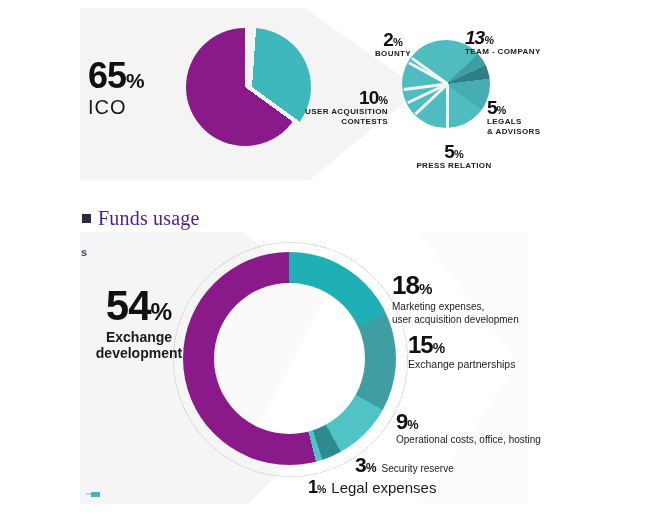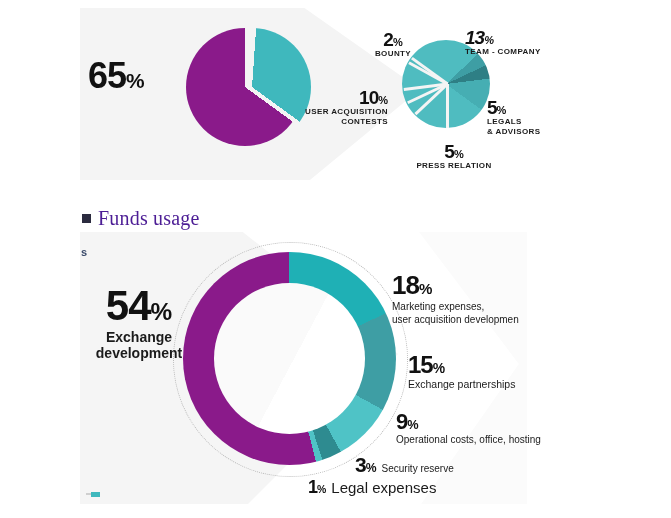--- a/index.html
+++ b/index.html
@@ -125,21 +125,21 @@
   
   #f-54{position:absolute;left:78px;top:285px;width:122px;text-align:center;}
   #f-54 .pct{font-size:42px;}
   #f-54 .cap{font-size:14px;font-weight:600;line-height:1.15;margin-top:2px;letter-spacing:0;}
 
   #f-18{position:absolute;left:392px;top:272px;width:148px;}
   #f-18 .pct{font-size:26px;}
   #f-18 .cap{font-size:10px;font-weight:500;line-height:1.3;letter-spacing:0;margin-top:2px;}
 
   #f-15{position:absolute;left:408px;top:333px;width:140px;}
-  #f-15 .pct{font-size:24px;margin-top:20px;}
+  #f-15 .pct{font-size:24px;}
   #f-15 .cap{font-size:10.5px;font-weight:500;letter-spacing:0;margin-top:1px;}
 
   #f-9{position:absolute;left:396px;top:411px;width:160px;}
   #f-9 .pct{font-size:22px;}
   #f-9 .cap{font-size:10px;font-weight:500;letter-spacing:0;margin-top:1px;}
 
   #f-3{position:absolute;left:355px;top:454px;display:flex;align-items:baseline;gap:5px;}
   #f-3 .pct{font-size:21px;}
   #f-3 .cap{font-size:10px;font-weight:500;letter-spacing:0;}
 
@@ -177,20 +177,21 @@
   <div class="sep" style="transform:rotate(0deg)"></div>
   <div class="sep" style="transform:rotate(46.8deg)"></div>
   <div class="sep" style="transform:rotate(64.8deg)"></div>
   <div class="sep" style="transform:rotate(82.8deg)"></div>
   <div class="sep" style="transform:rotate(118.8deg)"></div>
   <div class="sep" style="transform:rotate(126deg)"></div>
 </div>
 
 <div class="lbl" id="lbl-ico">
   <div class="pct"><span>65</span><span class="sign">%</span></div>
+  <div class="cap">ICO</div>
 </div>
 
 <div class="lbl" id="lbl-bounty">
   <div class="pct"><span>2</span><span class="sign">%</span></div>
   <div class="cap">BOUNTY</div>
 </div>
 
 <div class="lbl" id="lbl-team">
   <div class="pct"><span>13</span><span class="sign">%</span></div>
   <div class="cap">TEAM - COMPANY</div>

